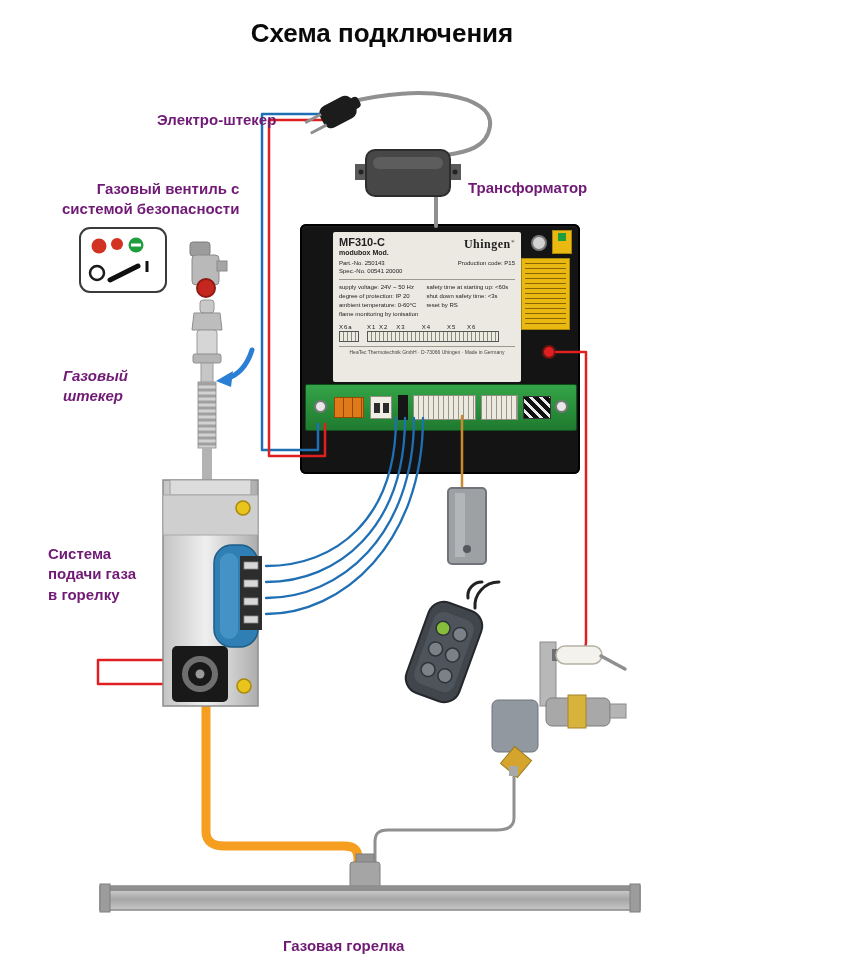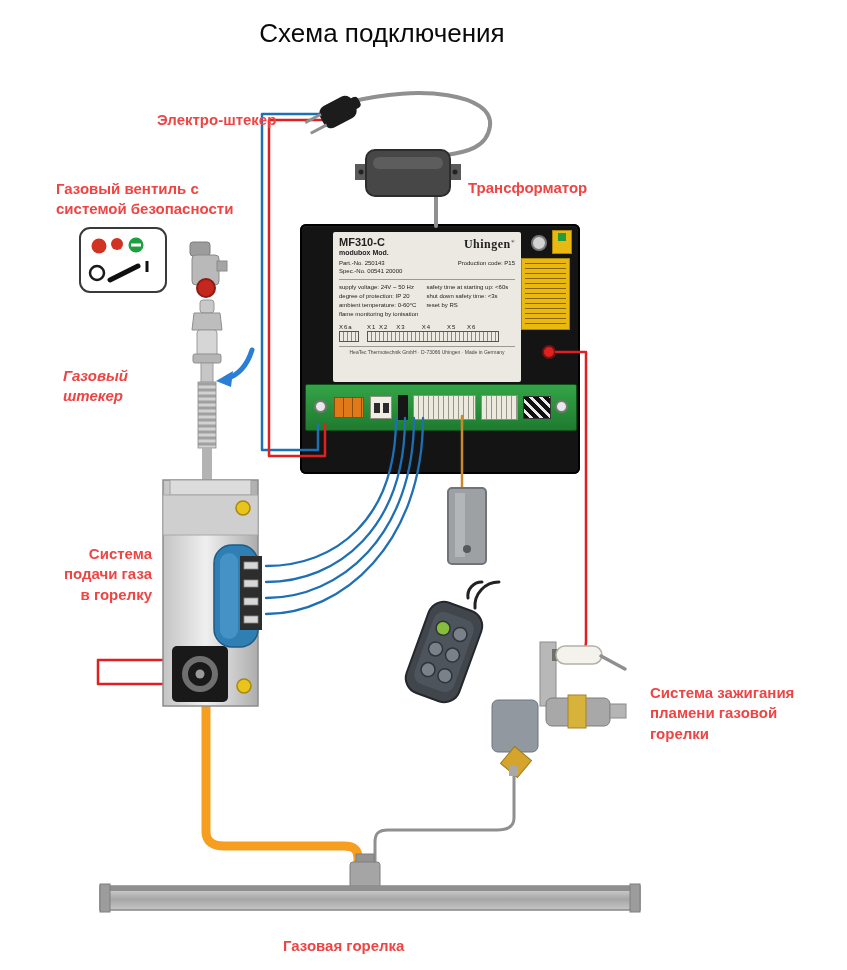--- a/index.html
+++ b/index.html
@@ -1,27 +1,27 @@
 <!DOCTYPE html>
 <html><head>
 <meta charset="utf-8">
 <style>
   html,body { margin:0; padding:0; background:#ffffff; font-family:"Liberation Sans", sans-serif; }
   .page { position:relative; width:847px; height:970px; background:#ffffff; overflow:hidden; }
 
   #title { position:absolute; top:18px; left:0; width:764px; text-align:center;
-           font-size:26px; font-weight:normal; color:#0a0a0a; z-index:4; }
-
-  .lbl { position:absolute; font-weight:bold; font-size:15px; line-height:1.35; color:#ef4444;
+           font-size:26px; font-weight:bold; color:#0a0a0a; z-index:4; }
+
+  .lbl { position:absolute; font-weight:bold; font-size:15px; line-height:1.35; color:#701a75;
          white-space:pre-line; z-index:4; }
   #lbl-electro   { left:157px; top:110px; }
   #lbl-trans     { left:468px; top:178px; }
-  #lbl-gasvalve  { left:56px;  top:179px; }
+  #lbl-gasvalve  { left:62px;  top:179px;text-align:right; }
   #lbl-gasplug   { left:63px;  top:366px;font-style:italic; }
-  #lbl-supply    { left:64px;  top:544px;text-align:right; }
+  #lbl-supply    { left:48px;  top:544px; }
   #lbl-remote    { left:343px; top:701px; }
   #lbl-ignition  { left:650px; top:683px; }
   #lbl-burner    { left:283px; top:936px; width:170px; text-align:left; }
 
   svg.overlay { position:absolute; left:0; top:0; z-index:3; }
   svg .wire { fill:none; stroke-linecap:round; stroke-linejoin:round; }
 
   
   .unit { position:absolute; left:300px; top:224px; width:280px; height:250px;
           background:#141414; border-radius:6px; z-index:2;
@@ -304,18 +304,15 @@
 
   <div class="lbl" id="lbl-electro">Электро-штекер</div>
   <div class="lbl" id="lbl-trans">Трансформатор</div>
   <div class="lbl" id="lbl-gasvalve">Газовый вентиль с
 системой безопасности</div>
   <div class="lbl" id="lbl-gasplug">Газовый
 штекер</div>
   <div class="lbl" id="lbl-supply">Система
 подачи газа
 в горелку</div>
-  <div class="lbl" id="lbl-ignition">Система зажигания
-пламени газовой
-горелки</div>
   <div class="lbl" id="lbl-burner">Газовая горелка</div>
 
 </div>
 
 </body></html>

